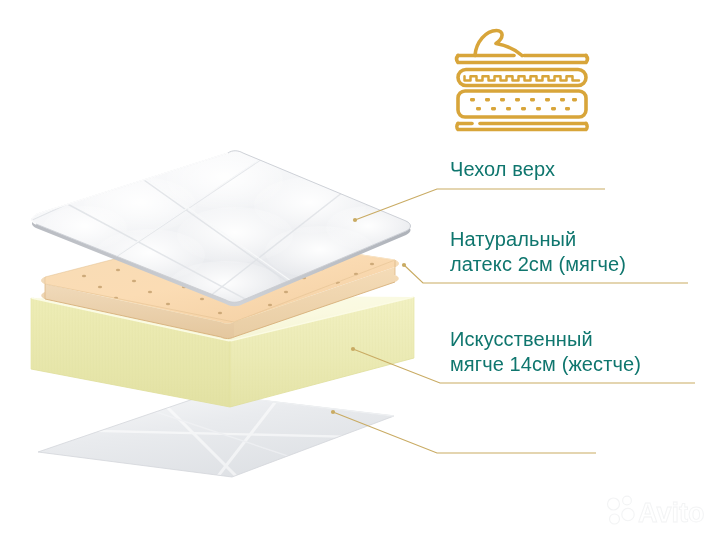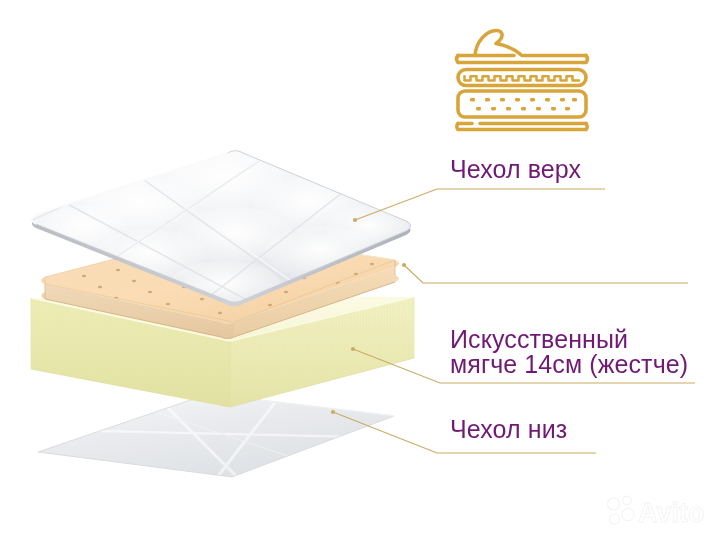--- a/index.html
+++ b/index.html
@@ -12,22 +12,22 @@
   }
   #stage{position:absolute;left:0;top:0;width:720px;height:540px;}
   .abs{position:absolute;}
 
   
   #layers-icon{left:452px;top:26px;width:140px;height:106px;}
 
   
   .label{
     position:absolute;
-    color:#701a75;
-    font-size:25px;
+    color:#0f766e;
+    font-size:20px;
     line-height:25px;
     letter-spacing:0.1px;
     white-space:pre-line;
     font-weight:400;
   }
   #label-1{left:450px;top:157px;}
   #label-2{left:450px;top:227px;}
   #label-3{left:450px;top:327px;}
   #label-4{left:450px;top:417px;}
 
@@ -315,23 +315,24 @@
         <path d="M353 349 L440 383 L695 383"></path>
       </g>
       <g>
         <circle cx="333" cy="412" r="2.1" fill="#c9ab63" stroke="none"></circle>
         <path d="M333 412 L437 453 L596 453"></path>
       </g>
     </g>
   </svg>
 
   <div class="label" id="label-1">Чехол верх</div>
+  <div class="label" id="label-2">Натуральный
+латекс 2см (мягче)</div>
   <div class="label" id="label-3">Искусственный
 мягче 14см (жестче)</div>
-  <div class="label" id="label-4">Чехол низ</div>
 
   <div class="abs" id="avito">
     <svg width="108" height="38" viewBox="0 0 108 38" xmlns="http://www.w3.org/2000/svg">
       <g fill="#ffffff" stroke="#e6e8ea" stroke-width="1.1">
         <circle cx="9.5" cy="12" r="6"></circle>
         <circle cx="23" cy="8.5" r="4.4"></circle>
         <circle cx="10.5" cy="27" r="5"></circle>
         <circle cx="24" cy="22.5" r="6.2"></circle>
       </g>
       <text x="34" y="30" font-family="Liberation Sans, sans-serif" font-size="27" font-weight="bold" fill="#ffffff" stroke="#e6e8ea" stroke-width="0.9">Avito</text>

